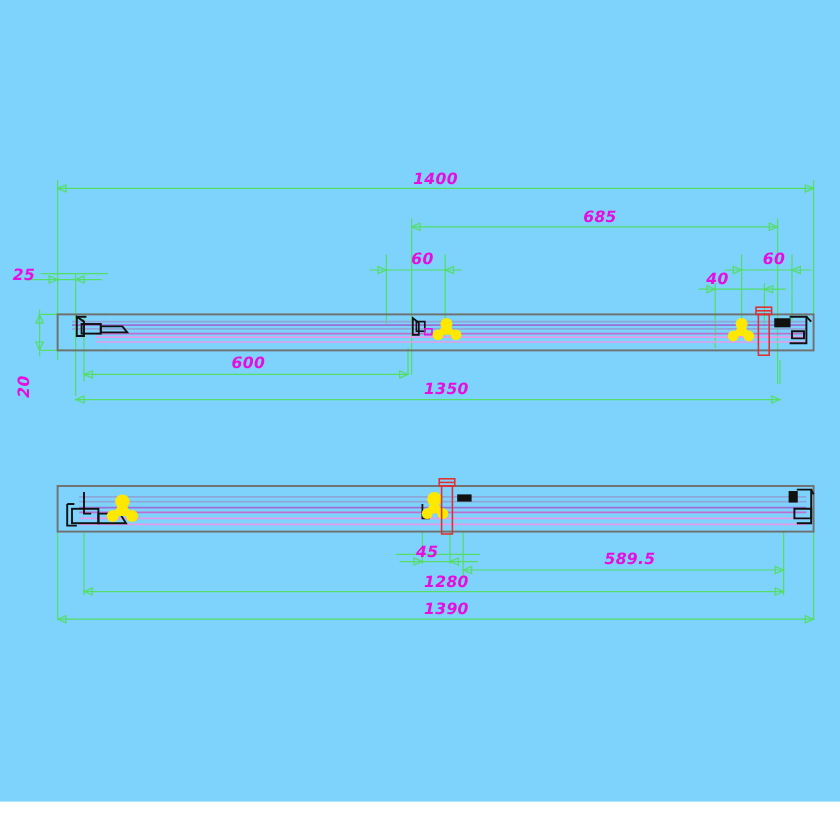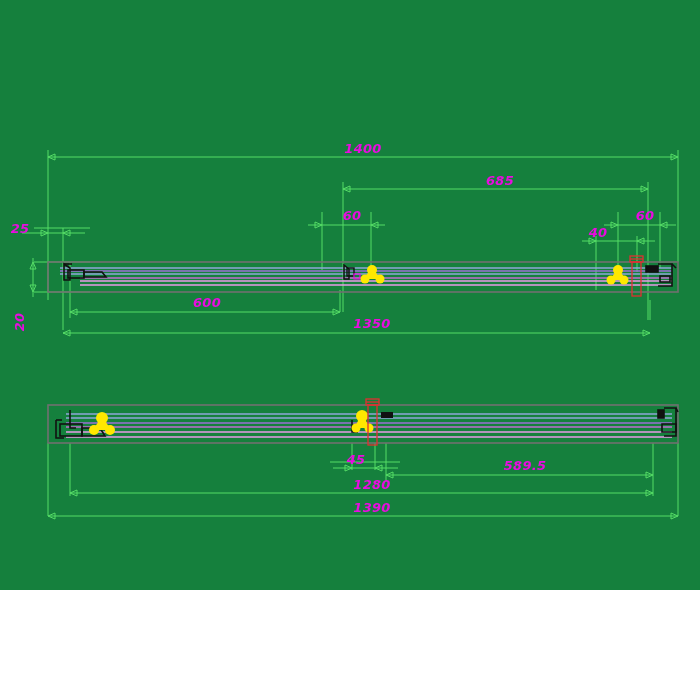--- a/index.html
+++ b/index.html
@@ -1,18 +1,18 @@
 <!DOCTYPE html>
 <html><head>
 <meta charset="utf-8">
 <style>
   html,body{margin:0;padding:0;background:#ffffff;}
   body{width:700px;height:700px;overflow:hidden;
        font-family:"DejaVu Sans","Liberation Sans",sans-serif;}
-  #stage{position:relative;width:700px;height:590px;background:#15803d;}
+  #stage{position:relative;width:700px;height:668px;background:#7dd3fc;}
   svg{display:block;}
   .dimtext{
     fill:#e80ce0;
     font-family:"DejaVu Sans","Liberation Sans",sans-serif;
     font-size:13px;
     font-style:italic;
     font-weight:700;
     letter-spacing:0.3px;
   }
 </style>

